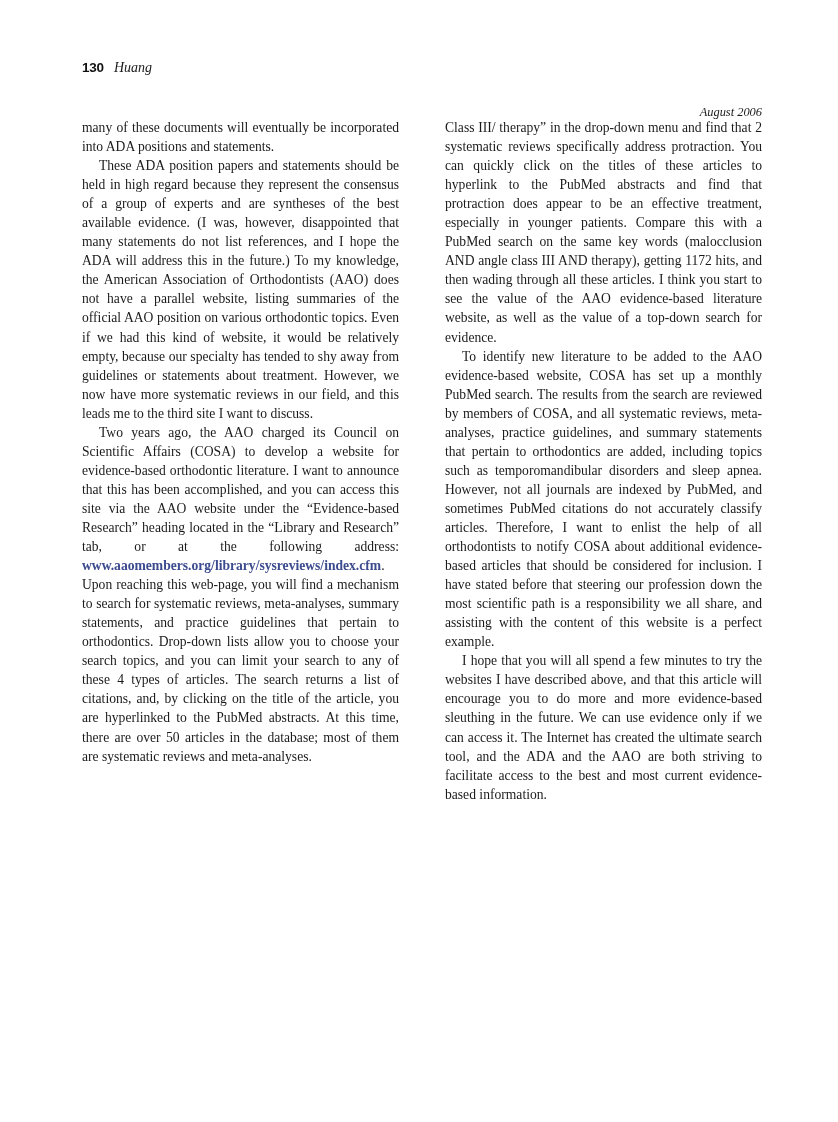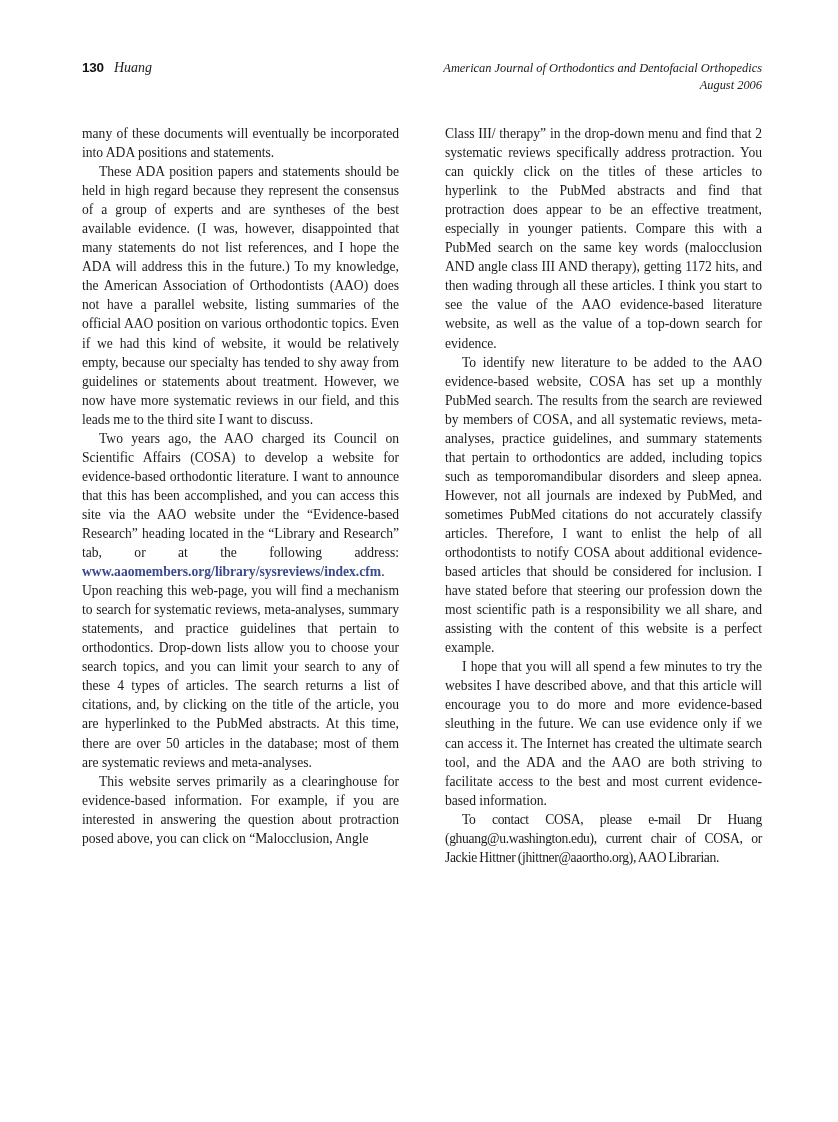--- a/index.html
+++ b/index.html
@@ -55,32 +55,31 @@
   }
   .journal-block {
     text-align: right;
     font-style: italic;
     font-size: 12.4px;
     line-height: 17px;
     color: #1a1a1a;
     white-space: nowrap;
   }
   .journal-title { display: block; }
-  .journal-date  { display: block; }
+  .journal-date  { display: block; margin-top: 44px; }
 
   
   .columns {
     position: absolute;
     left: 82px;
     top: 118px;
     width: 680px;
     display: flex;
     gap: 46px;
     align-items: flex-start;
-    margin-top: 6px;
   }
   .col {
     width: 321px;
     font-size: 13.6px;
     line-height: 19.05px;
     text-align: justify;
     text-justify: inter-word;
     hyphens: none;
     color: #1a1a1a;
   }
@@ -106,47 +105,44 @@
 <div class="page">
 
   <div class="running-head">
 
     <div class="folio-group">
       <span class="folio">130</span>
       <span class="author-name">Huang</span>
     </div>
 
     <div class="journal-block">
-      <span class="journal-title">American Journal of Orthodontics and Dentofacial Orthopedics</span>
       <span class="journal-date">August 2006</span>
     </div>
 
   </div>
 
   <div class="columns">
 
     <div class="col">
 
       <p>many of these documents will eventually be incorporated into ADA positions and statements.</p>
 
       <p class="indent">These ADA position papers and statements should be held in high regard because they represent the consensus of a group of experts and are syntheses of the best available evidence. (I was, however, disappointed that many statements do not list references, and I hope the ADA will address this in the future.) To my knowledge, the American Association of Orthodontists (AAO) does not have a parallel website, listing summaries of the official AAO position on various orthodontic topics. Even if we had this kind of website, it would be relatively empty, because our specialty has tended to shy away from guidelines or statements about treatment. However, we now have more systematic reviews in our field, and this leads me to the third site I want to discuss.</p>
 
       <p class="indent"><span>Two years ago, the AAO charged its Council on Scientific Affairs (COSA) to develop a website for evidence-based orthodontic literature. I want to announce that this has been accomplished, and you can access this site via the AAO website under the “Evidence-based Research” heading located in the “Library and Research” tab, or at the following address: </span><a class="weblink" href="#">www.aaomembers.org/library/sysreviews/index.cfm</a><span>. Upon reaching this web-page, you will find a mechanism to search for systematic reviews, meta-analyses, summary statements, and practice guidelines that pertain to orthodontics. Drop-down lists allow you to choose your search topics, and you can limit your search to any of these 4 types of articles. The search returns a list of citations, and, by clicking on the title of the article, you are hyperlinked to the PubMed abstracts. At this time, there are over 50 articles in the database; most of them are systematic reviews and meta-analyses.</span></p>
 
-      <p class="indent">This website serves primarily as a clearinghouse for evidence-based information. For example, if you are interested in answering the question about protraction posed above, you can click on “Malocclusion, Angle</p>
 
     </div>
 
     <div class="col">
 
       <p>Class III/ therapy” in the drop-down menu and find that 2 systematic reviews specifically address protraction. You can quickly click on the titles of these articles to hyperlink to the PubMed abstracts and find that protraction does appear to be an effective treatment, especially in younger patients. Compare this with a PubMed search on the same key words (malocclusion AND angle class III AND therapy), getting 1172 hits, and then wading through all these articles. I think you start to see the value of the AAO evidence-based literature website, as well as the value of a top-down search for evidence.</p>
 
       <p class="indent">To identify new literature to be added to the AAO evidence-based website, COSA has set up a monthly PubMed search. The results from the search are reviewed by members of COSA, and all systematic reviews, meta-analyses, practice guidelines, and summary statements that pertain to orthodontics are added, including topics such as temporomandibular disorders and sleep apnea. However, not all journals are indexed by PubMed, and sometimes PubMed citations do not accurately classify articles. Therefore, I want to enlist the help of all orthodontists to notify COSA about additional evidence-based articles that should be considered for inclusion. I have stated before that steering our profession down the most scientific path is a responsibility we all share, and assisting with the content of this website is a perfect example.</p>
 
       <p class="indent">I hope that you will all spend a few minutes to try the websites I have described above, and that this article will encourage you to do more and more evidence-based sleuthing in the future. We can use evidence only if we can access it. The Internet has created the ultimate search tool, and the ADA and the AAO are both striving to facilitate access to the best and most current evidence-based information.</p>
 
-      <p class="indent tight">To contact COSA, please e-mail Dr Huang (ghuang@u.washington.edu), current chair of COSA, or Jackie Hittner (jhittner@aaortho.org), AAO Librarian.</p>
 
     </div>
 
   </div>
 
 </div>
 
 </body></html>

